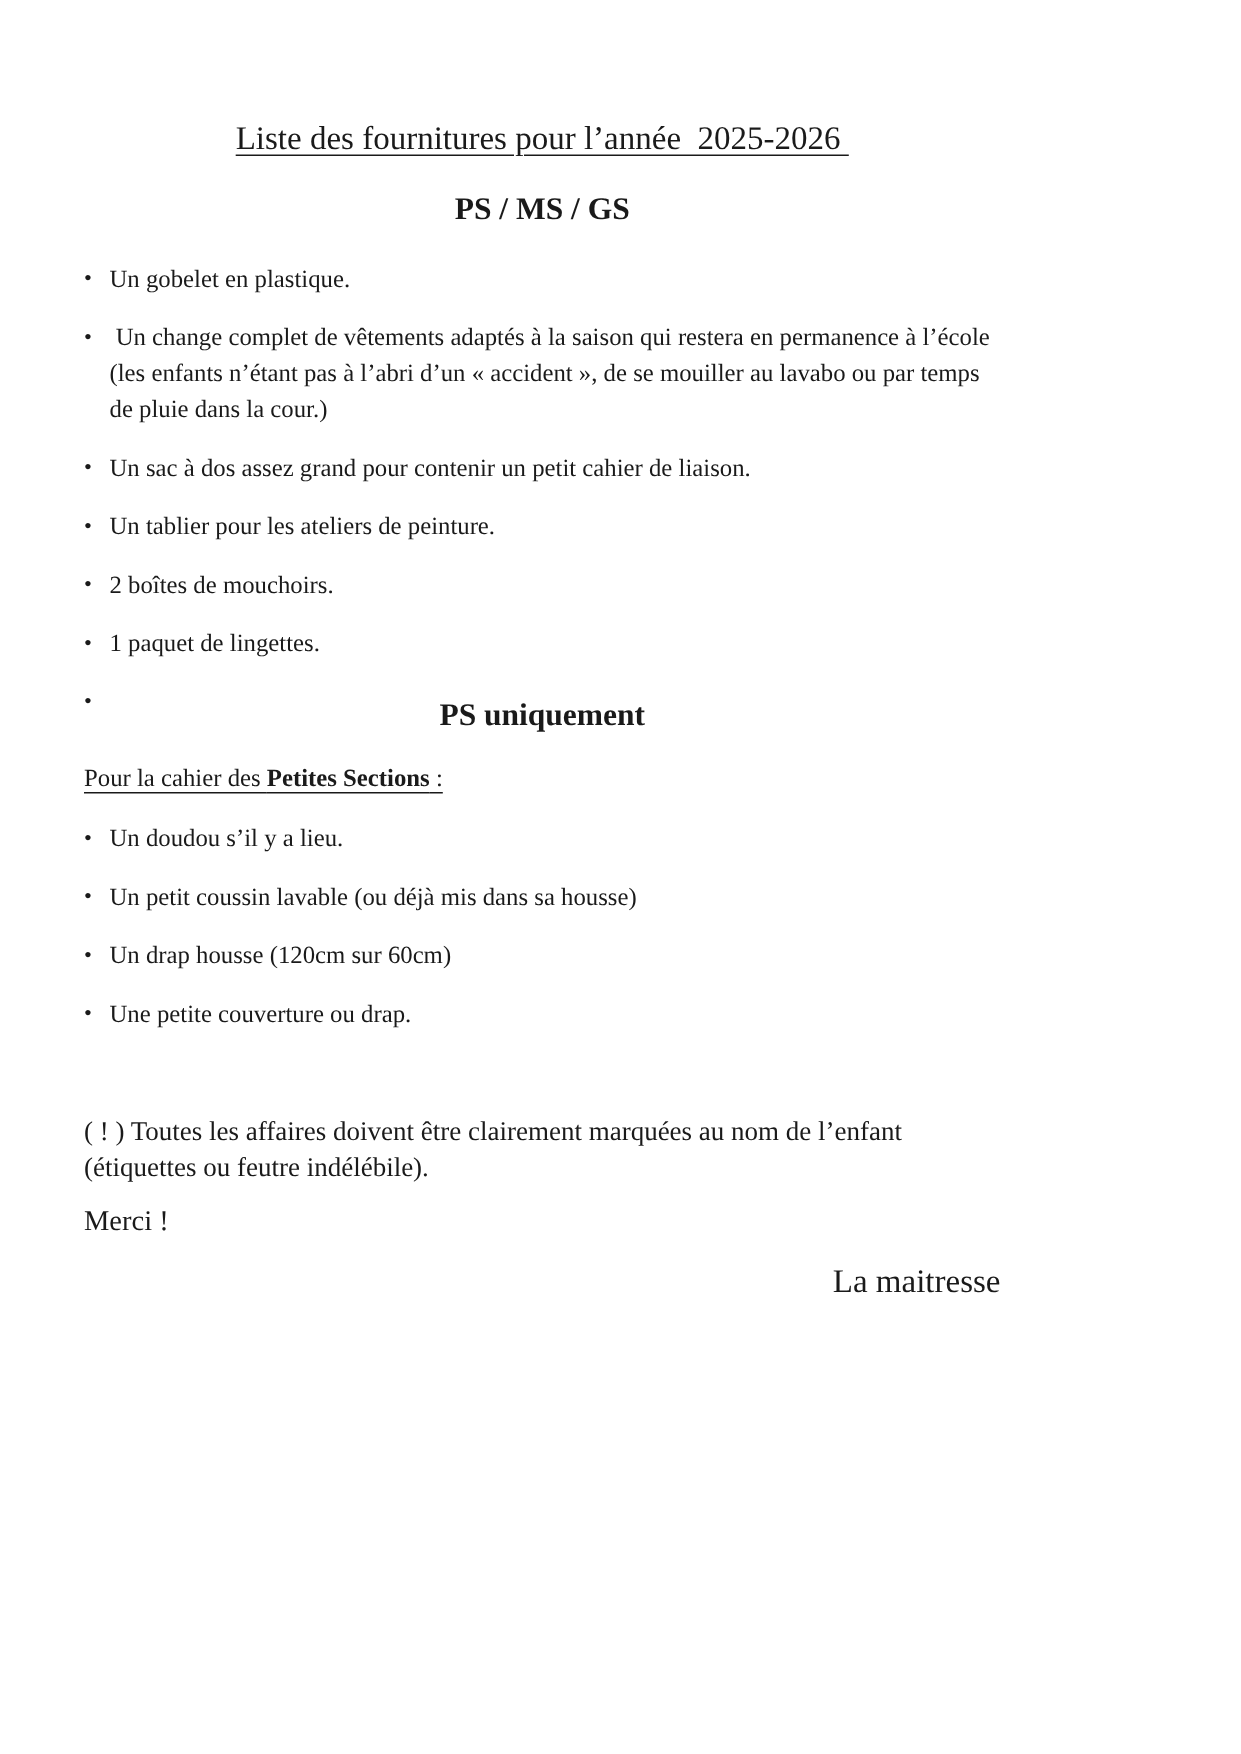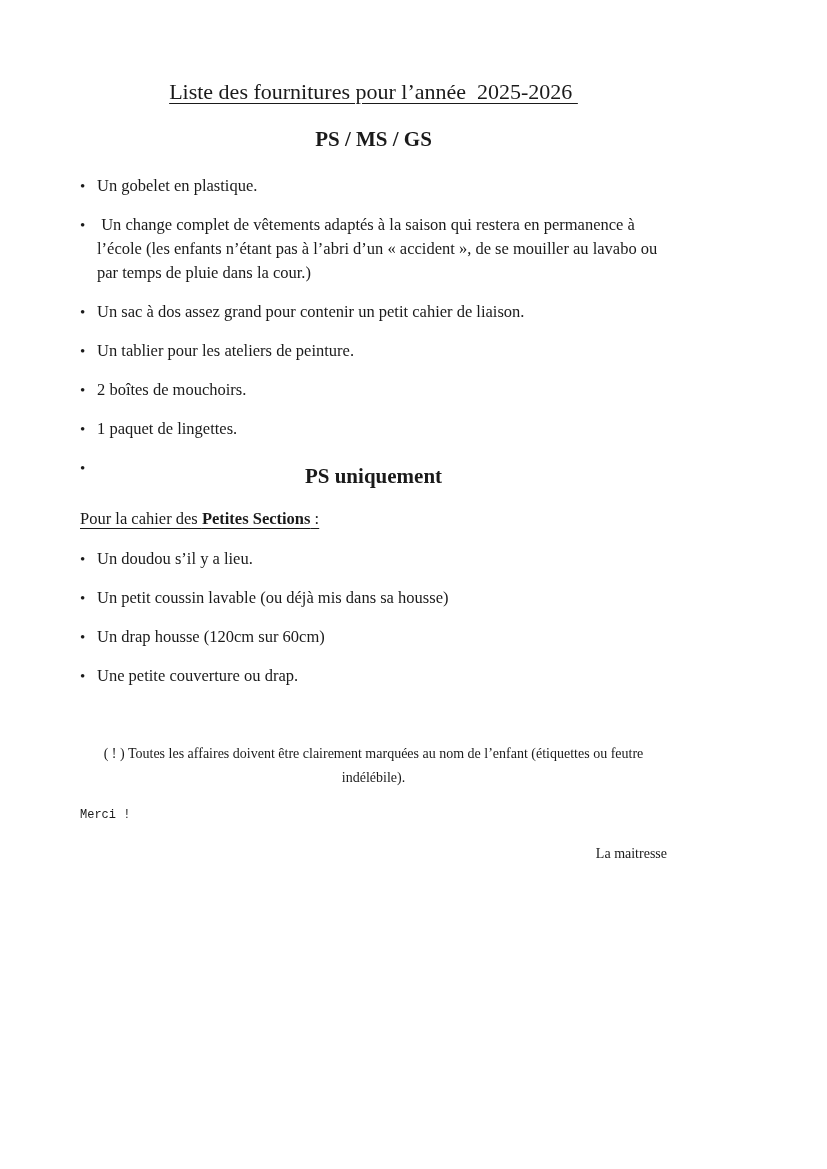--- a/index.html
+++ b/index.html
@@ -13,21 +13,21 @@
     height: 1169px;
     position: relative;
     font-family: "Liberation Serif", "DejaVu Serif", serif;
     color: #1a1a1a;
     -webkit-font-smoothing: antialiased;
   }
   .page {
     box-sizing: border-box;
     width: 746px;
     height: 1169px;
-    padding: 80px 79px 0 80px;
+    padding: 80px 79px 0 56px;
     background: #ffffff;
     overflow: hidden;
   }
   .doc-title {
     margin: 0;
     font-size: 22px;
     font-weight: normal;
     line-height: 24px;
     text-align: center;
     white-space: pre-wrap;
@@ -85,34 +85,32 @@
   .subheading .u-group {
     text-decoration: underline;
     text-underline-offset: 4px;
     text-decoration-thickness: 1px;
   }
   .subheading span, .subheading b {
     white-space: pre-wrap;
   }
   .note {
     margin: 54px 0 0 0;
-    font-size: 14px;
+    font-size: 18px;
     line-height: 24px;
     white-space: pre-wrap;
-    text-align: center;
   }
   .thanks {
     margin: 13px 0 0 0;
-    font-size: 12px;
+    font-size: 19px;
     line-height: 24px;
-    font-family: Liberation Mono, monospace;
   }
   .signature {
     margin: 15px 0 0 0;
-    font-size: 14px;
+    font-size: 22px;
     line-height: 24px;
     text-align: right;
   }
 </style>
 </head>
 <body>
 
 <div class="page">
 
   <h1 class="doc-title"><span class="u">Liste des fournitures pour l’année  2025-2026 </span></h1>

